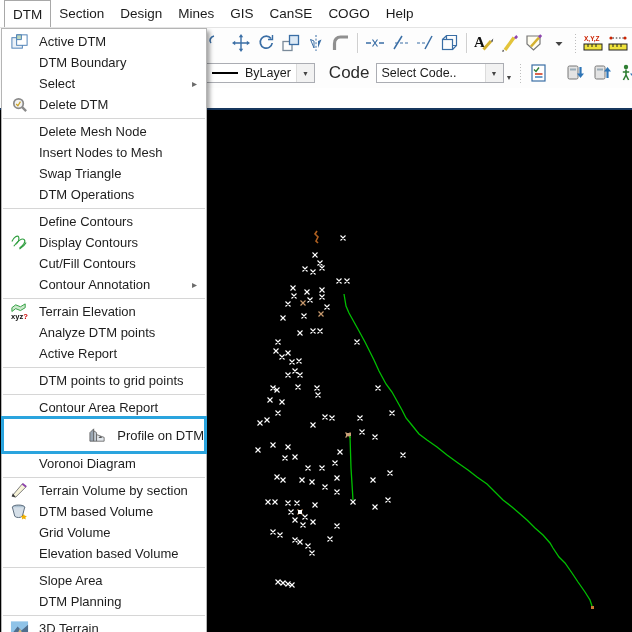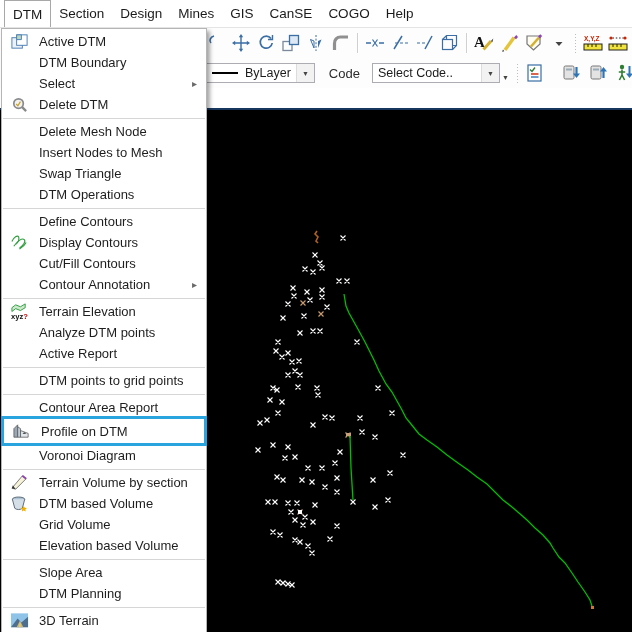--- a/index.html
+++ b/index.html
@@ -26,39 +26,39 @@
   .gap-strip{position:absolute;left:0;top:88px;width:632px;height:20px;background:#fff;}
   .canvas-divider{position:absolute;left:0;top:108px;width:632px;height:2px;background:#17365d;}
 
   
   .combo{display:flex;align-items:center;height:20px;background:#fff;border:1px solid #abadb3;box-sizing:border-box;
          font-size:12.5px;color:#1b1b1b;flex:0 0 auto;}
   .combo .val{padding:0 5px;white-space:nowrap;}
   .combo-btn{width:17px;height:100%;display:flex;align-items:center;justify-content:center;border-left:1px solid #dcdcdc;
              background:#f2f2f2;font-size:7px;color:#444;}
   .line-glyph{width:26px;height:2px;background:#000;margin:0 2px 0 6px;flex:0 0 auto;}
-  .code-label{font-size:13px;color:#2b2b2b;margin:0 12px 0 14px;flex:0 0 auto;}
+  .code-label{font-size:17px;color:#2b2b2b;margin:0 6px 0 14px;flex:0 0 auto;}
   .mini-drop{font-size:7px;color:#444;margin:8px 4px 0 2px;flex:0 0 auto;}
   .tb2-icons{display:flex;align-items:center;}
   .tb2-icons .tbtn{margin-right:2px;}
   .tb2-icons .sp{width:10px;flex:0 0 auto;}
 
   
   #canvas-svg{position:absolute;left:0;top:110px;width:632px;height:522px;background:#000;display:block;}
 
   
   .menu-panel{position:absolute;left:1px;top:28px;width:206px;background:#fff;border:1px solid #b5b5b5;
               box-shadow:3px 3px 4px rgba(0,0,0,.35);z-index:30;padding:2px 0;box-sizing:border-box;}
   .menu-item{display:flex;align-items:center;height:21px;font-size:13px;color:#1e1e1e;cursor:default;box-sizing:border-box;}
   .mi-icon{width:28px;margin-left:3px;display:flex;align-items:center;justify-content:center;flex:0 0 auto;}
   .mi-icon svg{width:19px;height:19px;display:block;}
   .mi-label{margin-left:6px;white-space:nowrap;}
   .mi-arrow{margin-left:auto;margin-right:9px;font-size:10px;color:#6a6a6a;}
   .menu-sep{height:1px;background:#d6d6d6;margin:2.5px 1px;}
-  .menu-item.hl{border:3px solid var(--hl,#2aa4de);height:30px;margin:-2px -1px -1px -1px;position:relative;z-index:2;background:#fff;}
+  .menu-item.hl{border:3px solid var(--hl,#2aa4de);height:38px;margin:-2px -1px -1px -1px;position:relative;z-index:2;background:#fff;justify-content:flex-end;}
 </style>
 </head>
 <body>
 
 <div class="app">
 
   <div class="menubar" id="menubar">
       <div class="mb-item sel">DTM</div>
       <div class="mb-item">Section</div>
       <div class="mb-item">Design</div>

